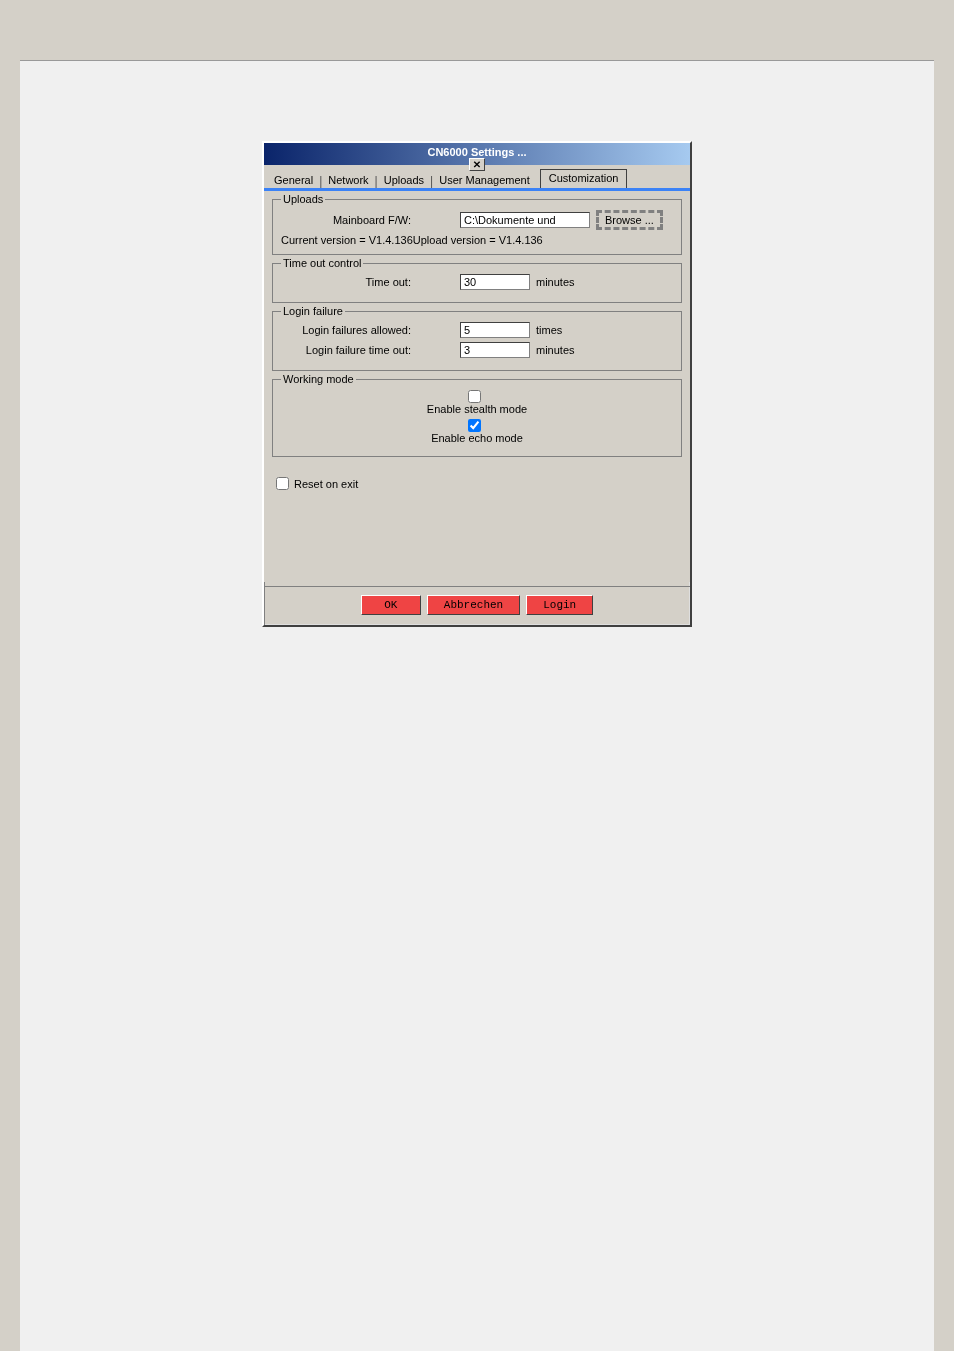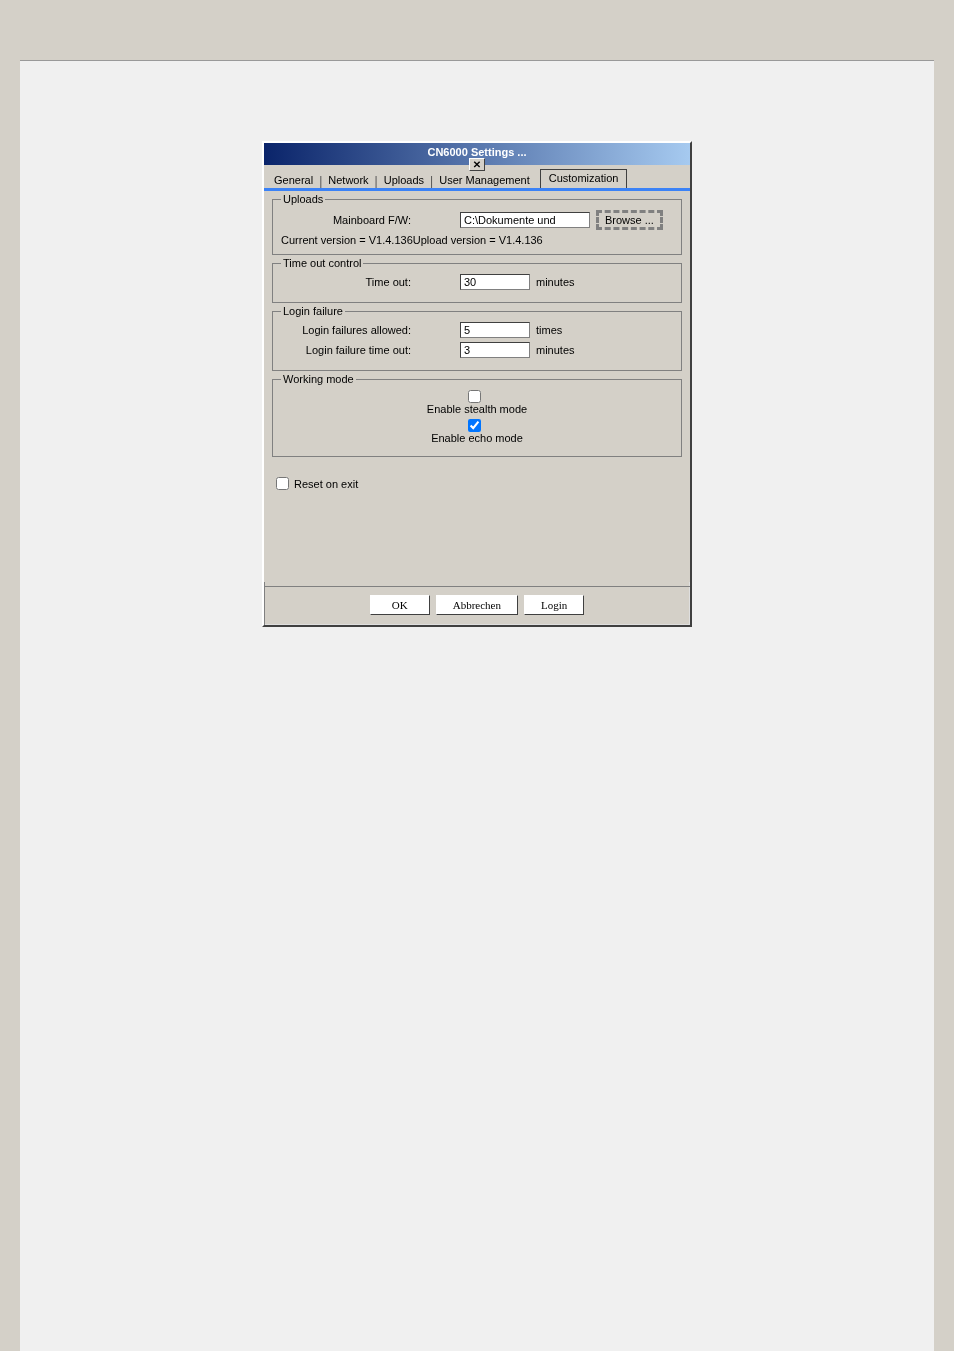--- a/index.html
+++ b/index.html
@@ -181,26 +181,26 @@
       display: flex;
       justify-content: center;
       gap: 6px;
       padding: 8px 8px 10px 8px;
       border-top: 1px solid #808080;
       margin-top: 4px;
     }
 
     .dialog-btn {
       padding: 3px 16px;
-      background: #ffffff;
+      background: #ef4444;
       border: 1px solid #ffffff;
       border-right-color: #404040;
       border-bottom-color: #404040;
       font-size: 11px;
-      font-family: Liberation Serif, serif;
+      font-family: Liberation Mono, monospace;
       cursor: pointer;
       min-width: 60px;
     }
 
     .tab-pipe {
       color: #555;
       font-size: 12px;
     }
 
     .flat-tab {

